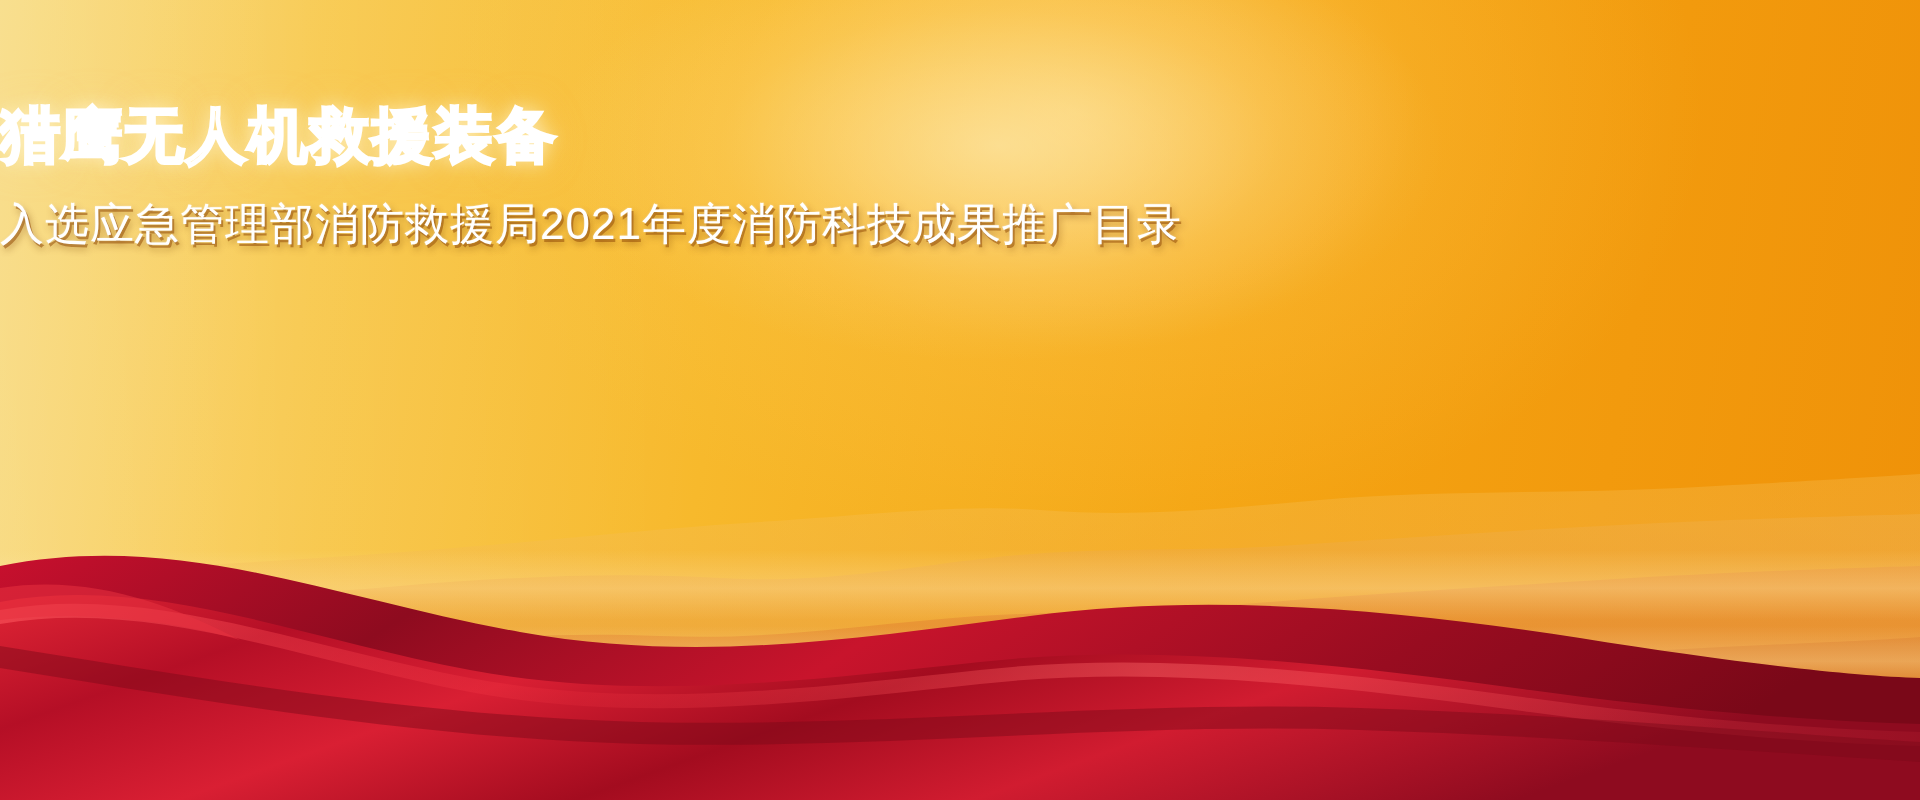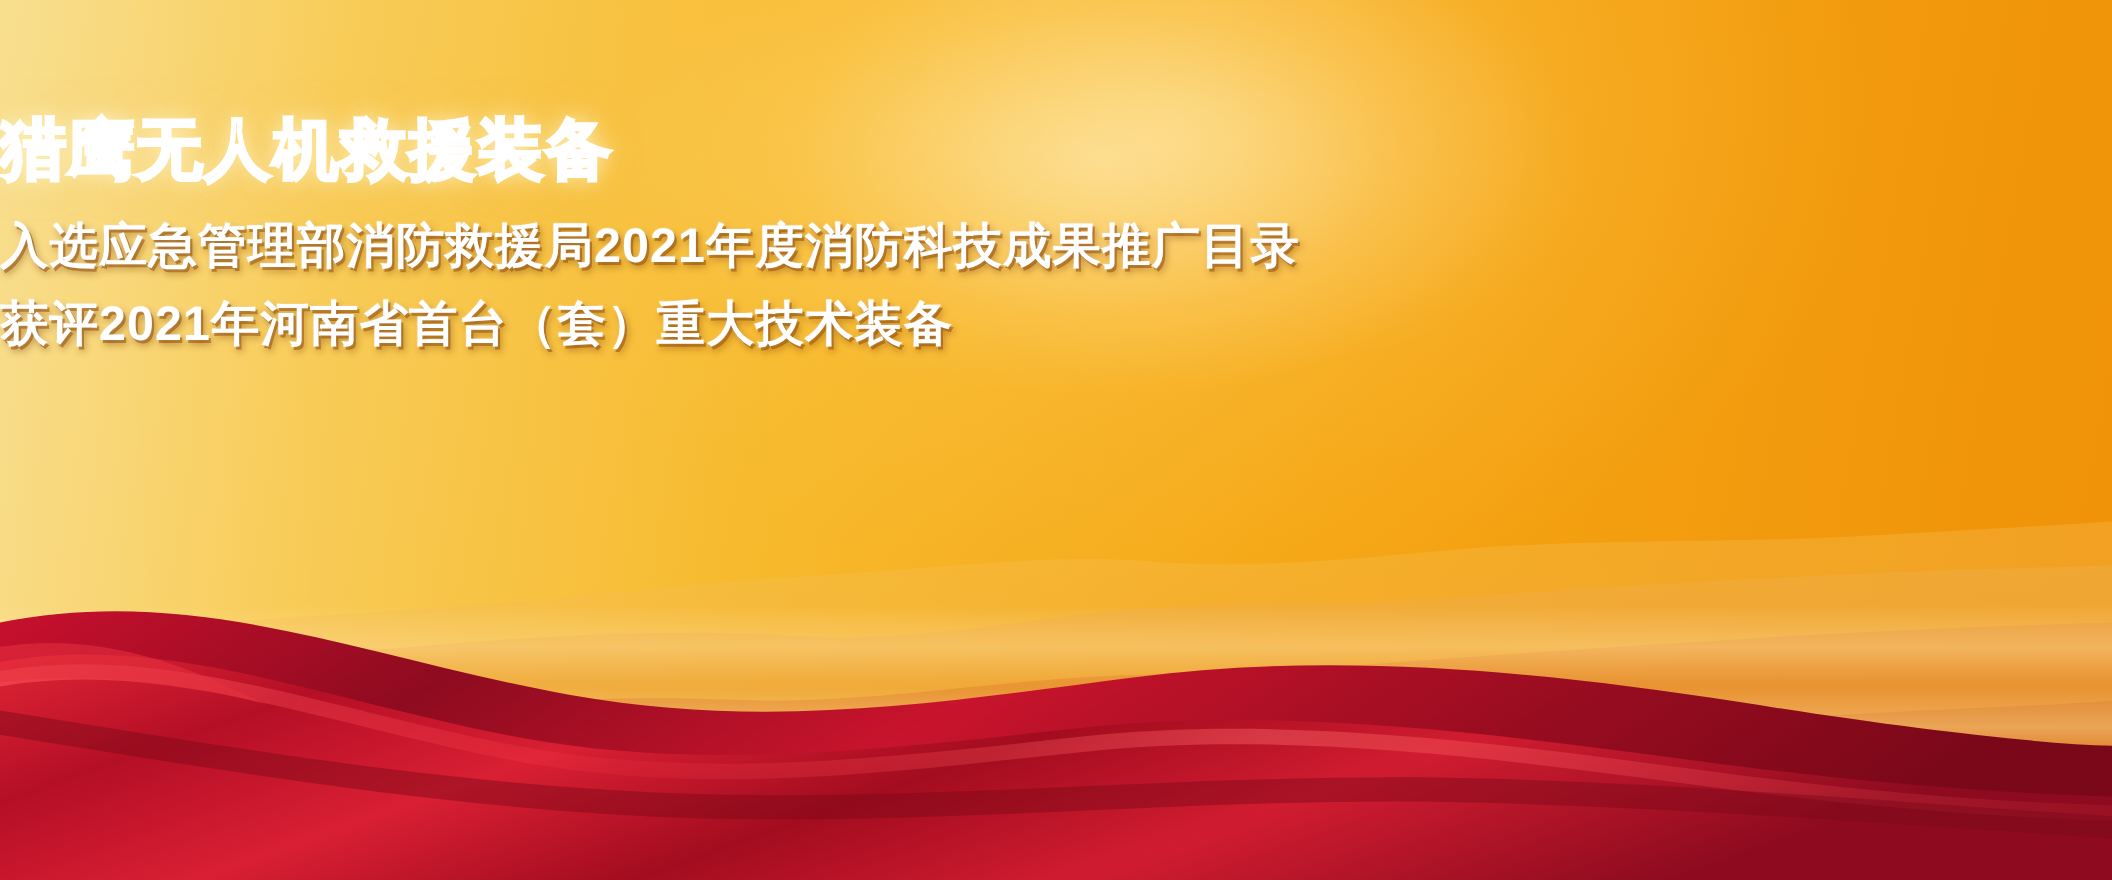--- a/index.html
+++ b/index.html
@@ -43,21 +43,21 @@
   }
   .title{
     font-size:60px;font-weight:bold;letter-spacing:2px;line-height:1.05;
     color:rgba(255,214,120,0.30);
     -webkit-text-stroke:3px #ffffff;
     text-shadow:0 0 18px rgba(255,248,214,0.85), 0 0 34px rgba(255,230,160,0.55);
     white-space:nowrap;
     margin:0 0 28px 0;
   }
   .subtitle{
-    font-size:44px;font-weight:bold;letter-spacing:1px;line-height:1.30;
+    font-size:44px;font-weight:normal;letter-spacing:1px;line-height:1.30;
     color:#ffffff;white-space:nowrap;margin:0;
     text-shadow:
       2px 3px 0 rgba(150,78,10,0.55),
       3px 5px 7px rgba(120,60,6,0.45),
       0 0 2px rgba(255,255,255,0.6);
   }
   .subtitle + .subtitle{margin-top:14px;}
 </style>
 </head>
 <body>
@@ -162,16 +162,15 @@
 
       <path d="M0,176 C200,208 420,246 640,252 C880,258 1120,230 1360,238
                C1560,244 1760,262 1920,272 L1920,292 C1760,282 1560,266 1360,260
                C1120,252 880,280 640,274 C420,268 200,230 0,198 Z" fill="#7A0818" opacity="0.45"></path>
     </svg>
   </div>
 
   <div class="content">
     <h1 class="title">猎鹰无人机救援装备</h1>
     <p class="subtitle">入选应急管理部消防救援局2021年度消防科技成果推广目录</p>
-    <p class="subtitle">获评2021年河南省首台（套）重大技术装备</p>
   </div>
 
 </div>
 
 </body></html>

